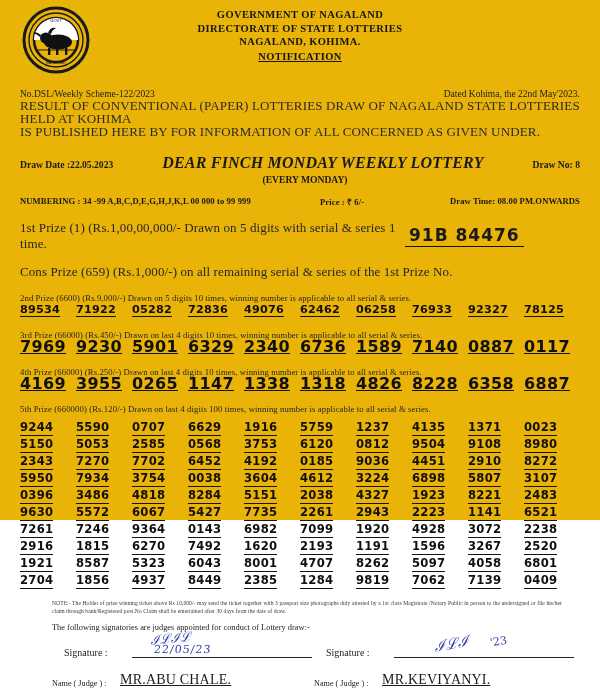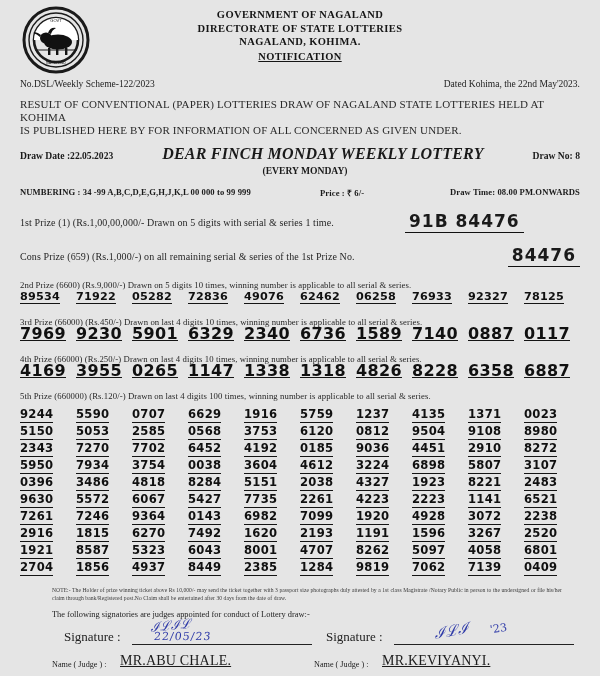--- a/index.html
+++ b/index.html
@@ -10,25 +10,25 @@
   body {
     width: 600px;
     height: 688px;
     font-family: "Liberation Serif", serif;
     color: #1a1a1a;
     position: relative;
     overflow: hidden;
   }
   .page {
     width: 600px;
-    height: 676px;
+    height: 520px;
     position: relative;
     box-sizing: border-box;
     padding: 0 16px;
-    background: #e5e5e5;
+    background: #eab308;
   }
 
   
   .hdr {
     position: relative;
     height: 78px;
   }
   .seal {
     position: absolute;
     left: 6px;
@@ -50,39 +50,38 @@
   .hdr-titles .notif {
     text-decoration: underline;
     margin-top: 1px;
   }
 
   .ref-row {
     display: flex;
     justify-content: space-between;
     align-items: baseline;
     font-size: 9.5px;
-    margin-top: 1px;
+    margin-top: 11px;
     padding: 0 4px;
     color: #222;
   }
 
   .result-text {
-    margin-top: 9px;
-    padding: 0 4px;
-    font-size: 11px;
+    padding: 0 4px;
+    font-size: 13px;
     line-height: 13px;
     letter-spacing: 0.15px;
     color: #2a2a2a;
   }
 
   .draw-row {
     display: flex;
     justify-content: space-between;
     align-items: baseline;
-    margin-top: 8px;
+    margin-top: 16px;
     padding: 0 4px;
     font-size: 9.6px;
     font-weight: bold;
   }
   .draw-title {
     font-size: 16px;
     font-weight: bold;
     letter-spacing: 0.2px;
     font-style: italic;
   }
@@ -107,21 +106,21 @@
   .numbering-row .n3 { flex: 1; text-align: right; }
 
   
   .prize-line {
     display: flex;
     align-items: center;
     padding: 0 4px;
     margin-top: 12px;
   }
   .prize-desc {
-    font-size: 10px;
+    font-size: 13px;
     letter-spacing: 0.1px;
     color: #262626;
     flex: 1;
   }
   .big-num {
     font-family: "DejaVu Sans", sans-serif;
     font-weight: bold;
     font-size: 17px;
     letter-spacing: 1px;
     border-bottom: 1.6px solid #111;
@@ -206,21 +205,21 @@
   .sig-col {
     width: 260px;
     position: relative;
   }
   .sig-row {
     display: flex;
     align-items: flex-end;
     height: 22px;
   }
   .sig-label {
-    font-size: 13px;
+    font-size: 10px;
     width: 68px;
     color: #222;
     padding-left: 12px;
   }
   .sig-rule {
     flex: 1;
     border-bottom: 1.1px solid #222;
     height: 20px;
     position: relative;
   }
@@ -253,21 +252,21 @@
   }
   .ink-date2 {
     left: 96px;
     bottom: 9px;
     font-size: 11px;
     transform: rotate(-8deg);
   }
   .name-row {
     display: flex;
     align-items: flex-end;
-    margin-top: 8px;
+    margin-top: 14px;
   }
   .name-label {
     font-size: 8.2px;
     width: 68px;
     color: #222;
   }
   .name-val {
     font-size: 14px;
     text-decoration: underline;
     color: #1b1b1b;
@@ -331,23 +330,20 @@
 
   <div class="prize-line">
     <span class="prize-desc">1st Prize (1) (Rs.1,00,00,000/- Drawn on 5 digits with serial &amp; series 1 time.</span>
     <span class="first-prize-wrap">
       <span class="big-num">91B 84476</span>
     </span>
   </div>
 
   <div class="prize-line">
     <span class="prize-desc">Cons Prize (659) (Rs.1,000/-) on all remaining serial &amp; series of the 1st Prize No.</span>
-    <span class="cons-prize-wrap">
-      <span class="big-num">84476</span>
-    </span>
   </div>
 
   <div class="sec-desc">2nd Prize (6600) (Rs.9,000/-) Drawn on 5 digits 10 times, winning number is applicable to all serial &amp; series.</div>
   <div class="num-grid grid-2nd">
       <span>89534</span>
       <span>71922</span>
       <span>05282</span>
       <span>72836</span>
       <span>49076</span>
       <span>62462</span>
@@ -436,21 +432,21 @@
       <span>4327</span>
       <span>1923</span>
       <span>8221</span>
       <span>2483</span>
       <span>9630</span>
       <span>5572</span>
       <span>6067</span>
       <span>5427</span>
       <span>7735</span>
       <span>2261</span>
-      <span>4223</span>
+      <span>2943</span>
       <span>2223</span>
       <span>1141</span>
       <span>6521</span>
       <span>7261</span>
       <span>7246</span>
       <span>9364</span>
       <span>0143</span>
       <span>6982</span>
       <span>7099</span>
       <span>1920</span>

